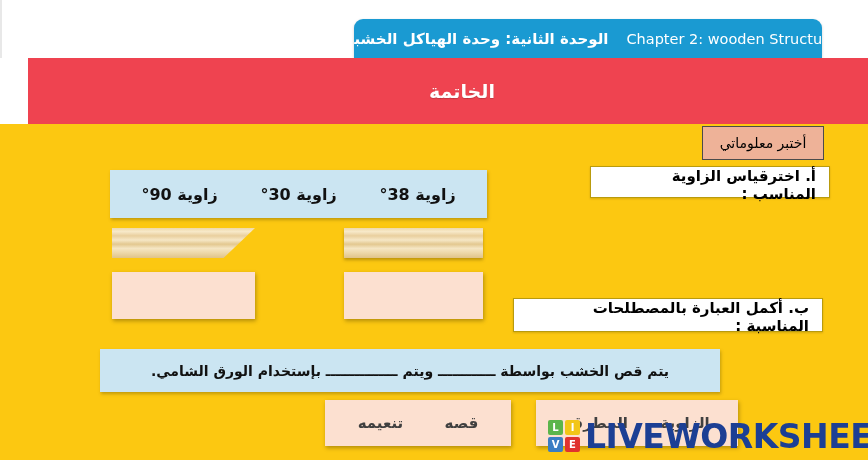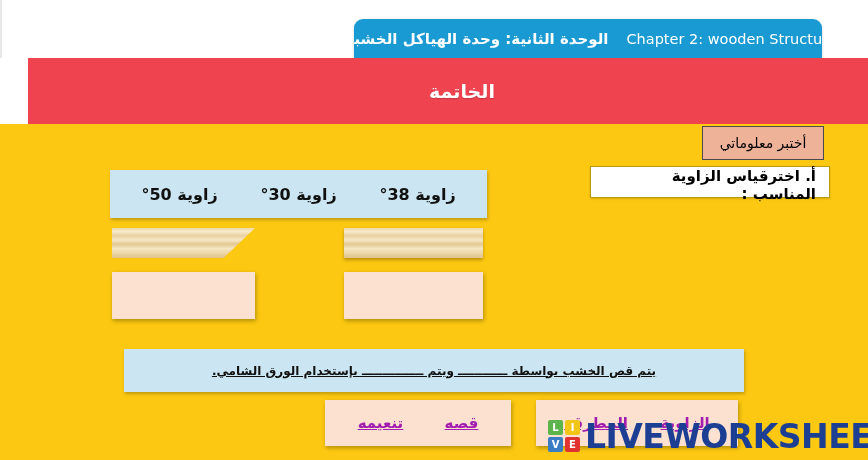--- a/index.html
+++ b/index.html
@@ -164,31 +164,30 @@
     justify-content: space-around;
     padding: 0 10px;
   }
   .options-panel .opt {
     font-size: 16px;
     font-weight: bold;
     white-space: nowrap;
   }
 
   .sentence-panel {
-    left: 124px;
+    left: 100px;
     top: 225px;
     width: 620px;
     height: 43px;
     display: flex;
     align-items: center;
     justify-content: center;
-    font-size: 12px;
-    font-weight: bold;
-    white-space: nowrap;
-    text-decoration: underline;
+    font-size: 14px;
+    font-weight: bold;
+    white-space: nowrap;
   }
 
   
   .plank {
     position: absolute;
     height: 30px;
     background:
       linear-gradient(to bottom,
         #efd9ab 0%,
         #f7e9c9 12%,
@@ -235,23 +234,22 @@
     display: flex;
     flex-direction: row;
     align-items: center;
     justify-content: space-around;
     direction: rtl;
     padding: 0 12px;
   }
   .wordbank .word {
     font-size: 15px;
     font-weight: bold;
-    color: #a21caf;
-    white-space: nowrap;
-    text-decoration: underline;
+    color: #404040;
+    white-space: nowrap;
   }
   .wordbank-left  { left: 325px; width: 186px; }
   .wordbank-right { left: 536px; width: 202px; }
 
   
   .watermark {
     position: absolute;
     left: 548px;
     top: 418px;
     height: 36px;
@@ -311,29 +309,32 @@
       <span>أختبر معلوماتي</span>
     </div>
 
     <div class="prompt-box prompt-a">
       <span>أ. اخترقياس الزاوية المناسب :</span>
     </div>
 
     <div class="blue-panel options-panel">
       <span class="opt">زاوية 38°</span>
       <span class="opt">زاوية 30°</span>
-      <span class="opt">زاوية 50°</span>
+      <span class="opt">زاوية 90°</span>
     </div>
 
     <div class="plank plank-bevel"></div>
     <div class="plank plank-square"></div>
 
     <div class="drop-box drop-left"></div>
     <div class="drop-box drop-right"></div>
 
+    <div class="prompt-box prompt-b">
+      <span>ب. أكمل العبارة بالمصطلحات المناسبة :</span>
+    </div>
 
     <div class="blue-panel sentence-panel">
       <span>يتم قص الخشب بواسطة ــــــــــــ ويتم ـــــــــــــــ بإستخدام الورق الشامي.</span>
     </div>
 
     <div class="wordbank wordbank-left">
       <span class="word">قصه</span>
       <span class="word">تنعيمه</span>
     </div>
 

